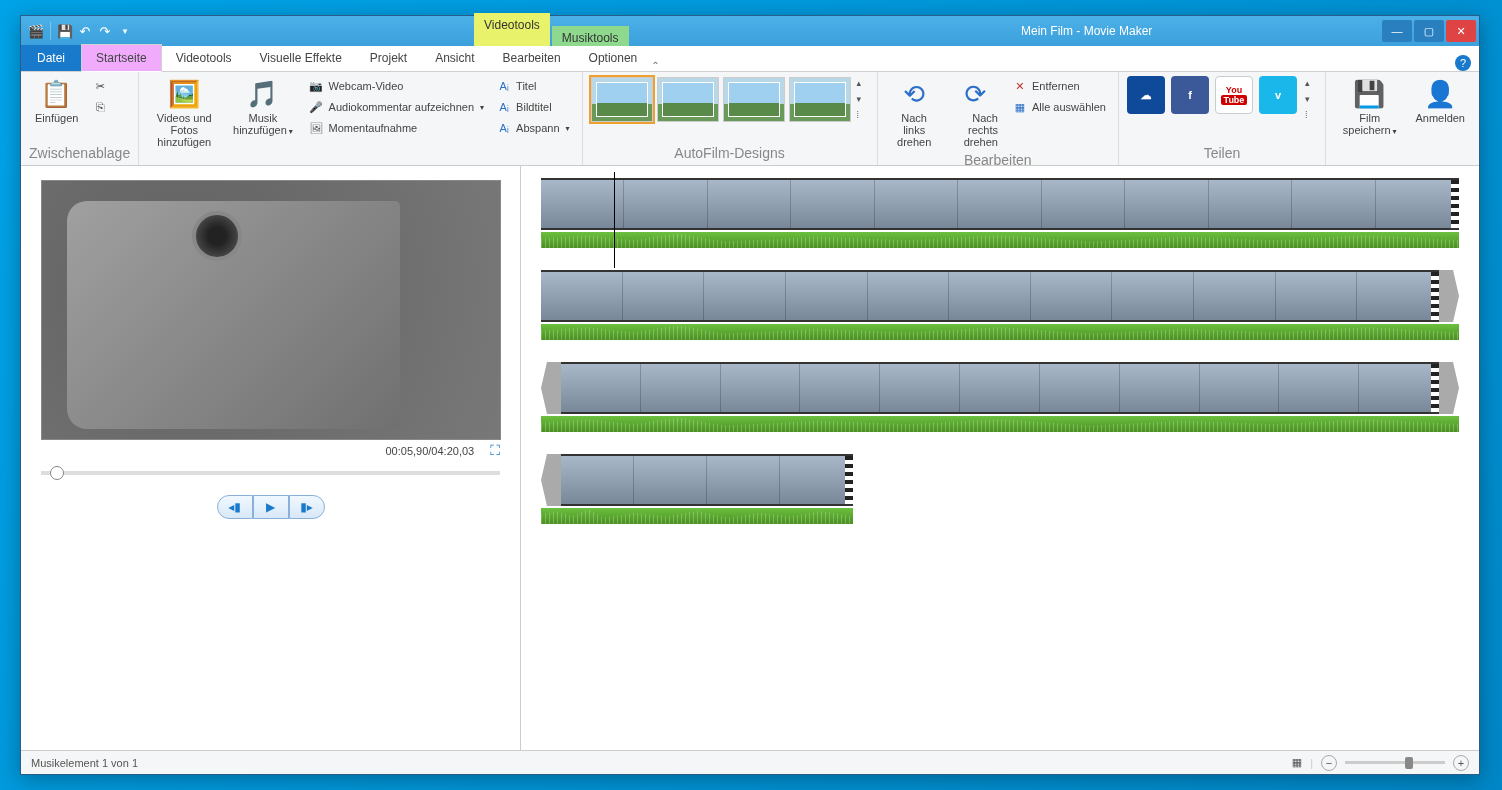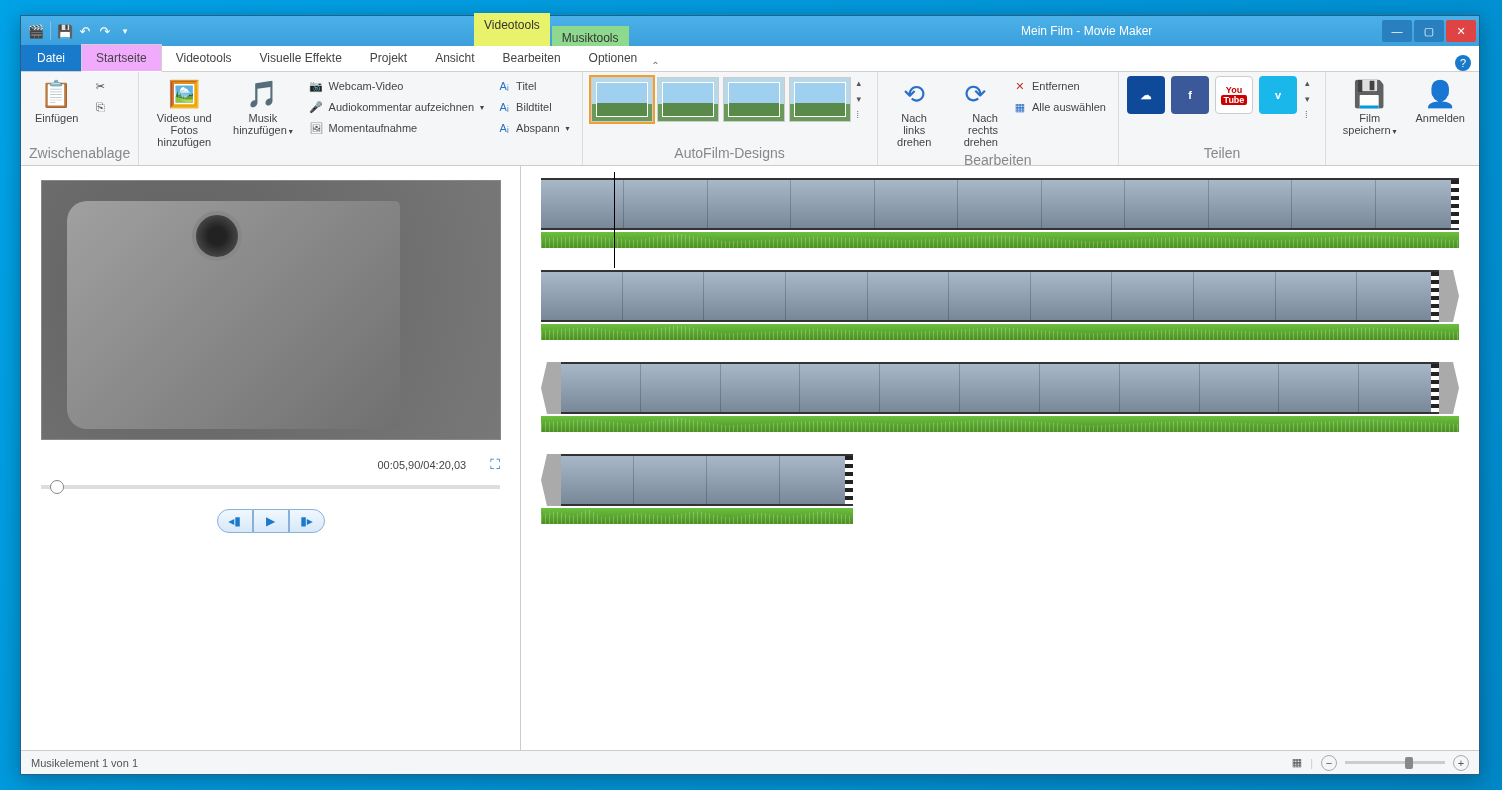--- a/index.html
+++ b/index.html
@@ -45,21 +45,21 @@
 .onedrive { background: #0f4a9a; }
 .fb { background: #3b5998; }
 .yt { background: #fff; border:1px solid #ccc; color:#c00; flex-direction:column; font-size:9px;}
 .yt .tube{background:#c00;color:#fff;padding:0 3px;border-radius:2px;}
 .vimeo { background: #1ab7ea; }
 .content { flex: 1; display: flex; overflow: hidden; background: #fff; }
 .preview-pane { width: 500px; border-right: 1px solid #ccc; padding: 14px 20px; display: flex; flex-direction: column; }
 .preview-box { width: 460px; height: 260px; background: #555; border: 1px solid #888; background: radial-gradient(circle at 30% 40%, #999 20%, #666 22%, #787878 100%); position: relative; }
 .preview-box::before { content:""; position:absolute; left:25px; top:20px; right:100px; bottom:10px; background: linear-gradient(135deg,#a0a0a0,#707070); border-radius: 20px 5px 5px 20px; }
 .lens { position:absolute; left:150px; top:30px; width:50px; height:50px; border-radius:50%; background: radial-gradient(#222 30%,#444 70%); border:4px solid #888;}
-.time-row { display: flex; justify-content: flex-end; align-items: center; margin-top: 16px; font-size: 11px; color: #444; gap: 24px; }
+.time-row { display: flex; justify-content: flex-end; align-items: center; margin-top: 2px; font-size: 11px; color: #444; gap: 16px; }
 .fullscreen-icon { color: #1979ca; font-size: 14px; cursor: pointer; }
 .seek-bar { width: 100%; height: 4px; background: #ddd; margin-top: 12px; position: relative; }
 .seek-thumb { position: absolute; left: 2%; top: -5px; width: 14px; height: 14px; background: #fff; border: 1px solid #888; border-radius: 50%; }
 .play-controls { display: flex; justify-content: center; gap: 0; margin-top: 20px; }
 .play-btn { width: 36px; height: 24px; border: 1px solid #88b0d8; background: linear-gradient(#f0f8ff,#d8e8f8); display: flex; align-items: center; justify-content: center; color: #1979ca; cursor: pointer; font-size: 12px; }
 .play-btn:first-child { border-radius: 12px 0 0 12px; }
 .play-btn:last-child { border-radius: 0 12px 12px 0; }
 .timeline-pane { flex: 1; padding: 12px 20px; overflow: auto; }
 .clip-row { margin-bottom: 22px; }
 .video-strip { height: 52px; display: flex; border-top: 2px solid #333; border-bottom: 2px solid #333; background: #888; position: relative; overflow: hidden; }

